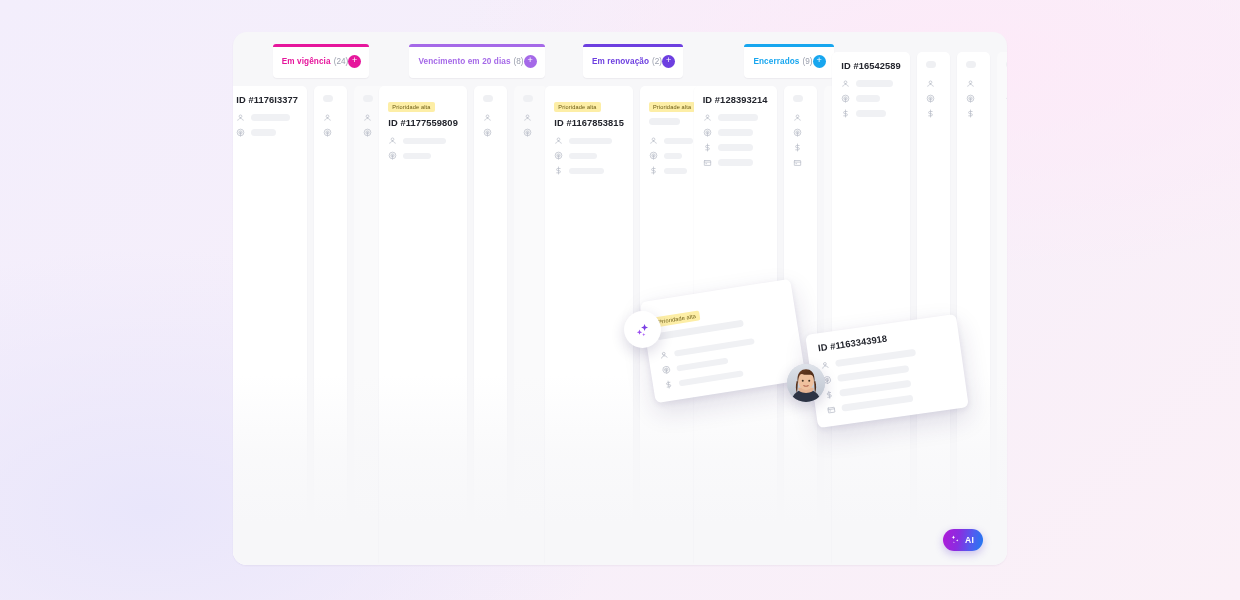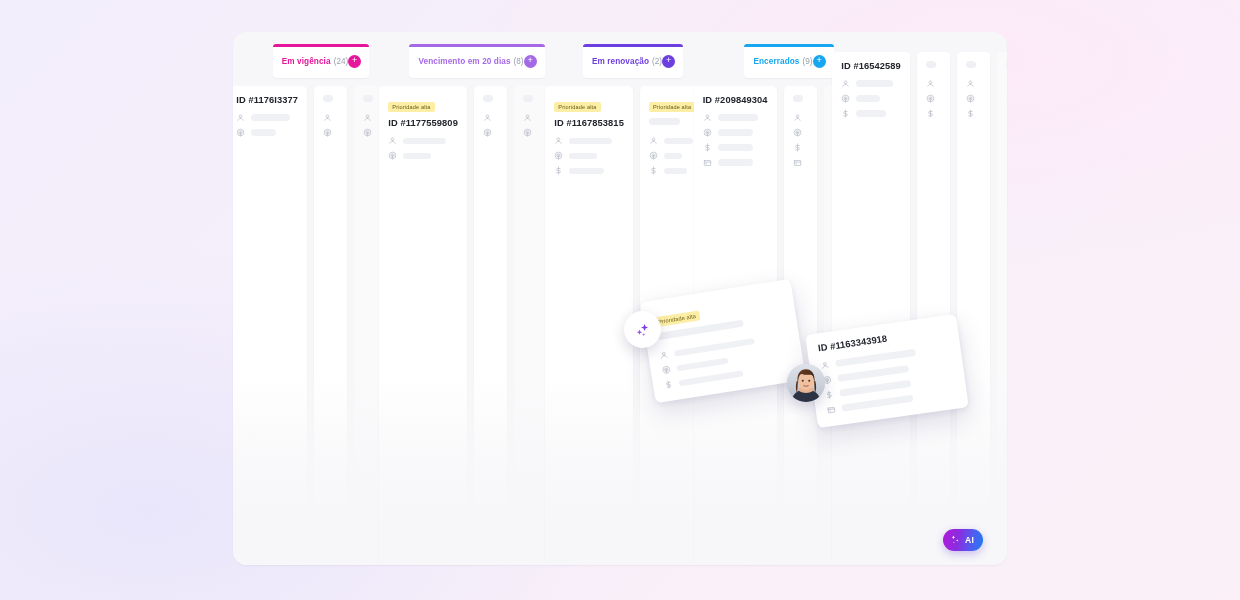--- a/index.html
+++ b/index.html
@@ -503,21 +503,21 @@
       </div>
       <div class="column">
         <div class="col-head">
           <div class="col-accent" style="background: rgb(23, 166, 239);"></div>
           <span class="col-title" style="color: rgb(23, 166, 239);">Encerrados</span>
           <span class="col-count">(9)</span>
           <button class="col-add" style="background: rgb(23, 166, 239);">+</button>
         </div>
         <div class="col-body">
           <div class="card">
-            <div class="card-id">ID #209849304</div>
+            <div class="card-id">ID #128393214</div>
             <div class="row">
               <span style="display: flex; flex: 0 0 9px;">
                 <svg viewBox="0 0 24 24" class="ic" fill="none" stroke="currentColor" stroke-width="1.9" stroke-linecap="round" stroke-linejoin="round">
                   <path d="M12 12.6a3.7 3.7 0 100-7.4 3.7 3.7 0 000 7.4z"></path>
                   <path d="M4.8 19.4c1.1-3.2 3.9-4.7 7.2-4.7s6.1 1.5 7.2 4.7"></path>
                 </svg>
               </span>
               <div class="sk" style="width: 62%;"></div>
             </div>
             <div class="row">

